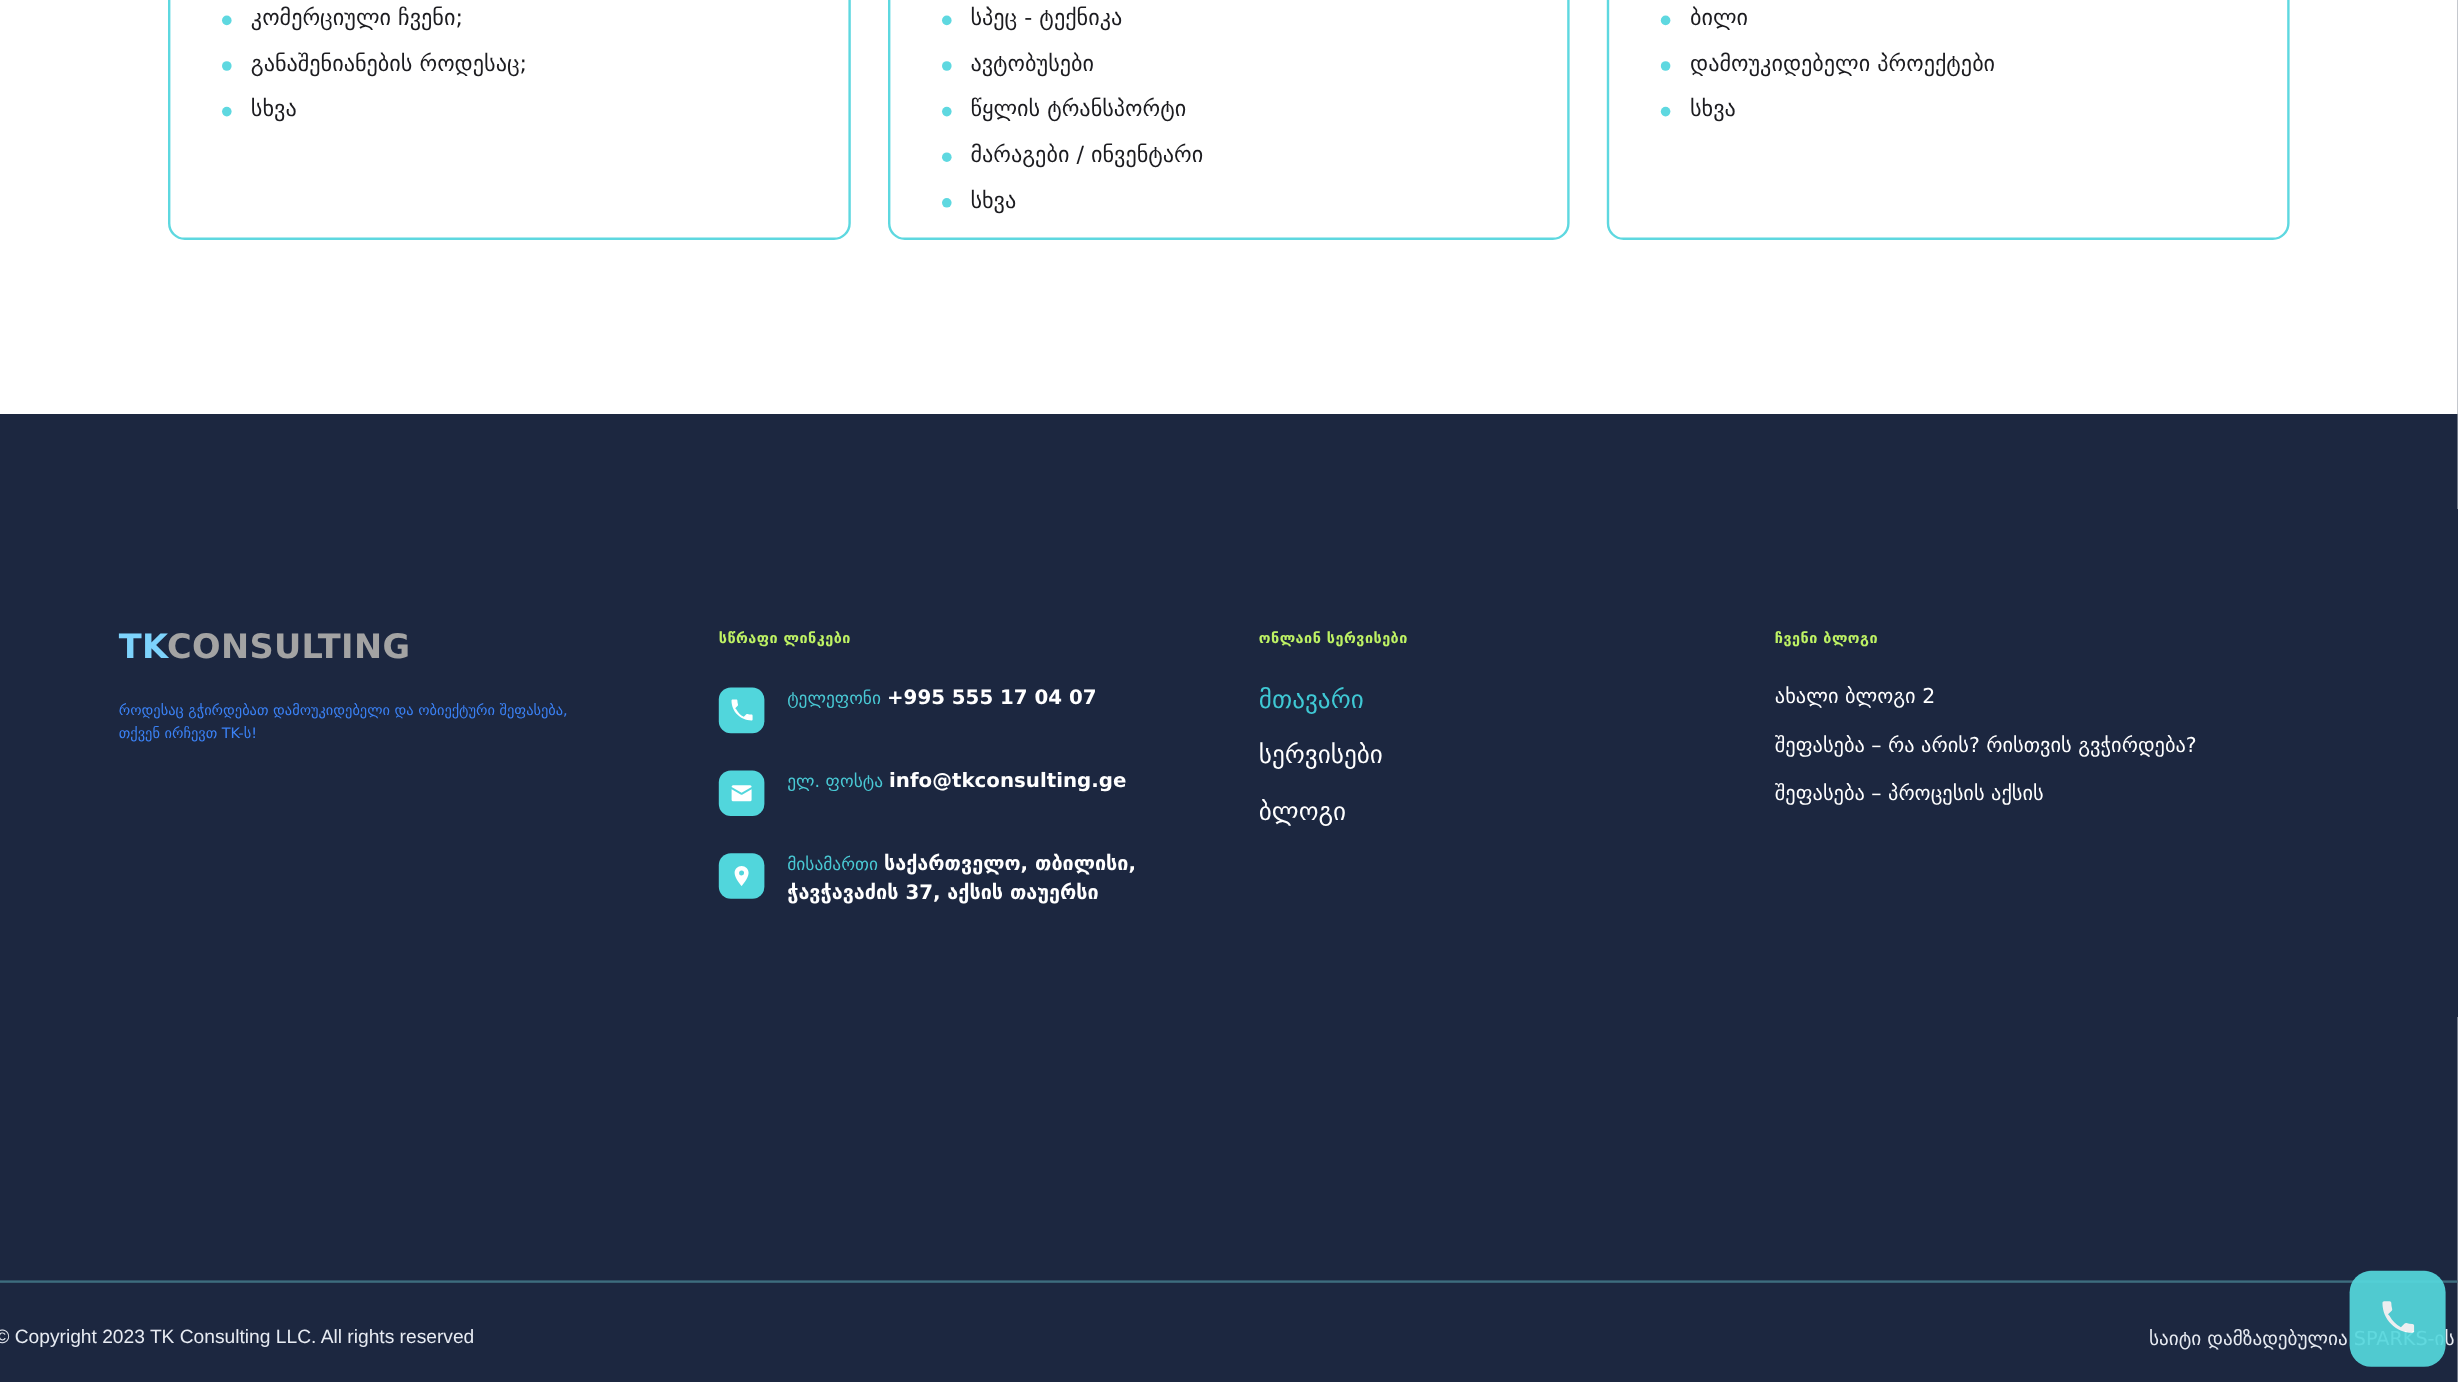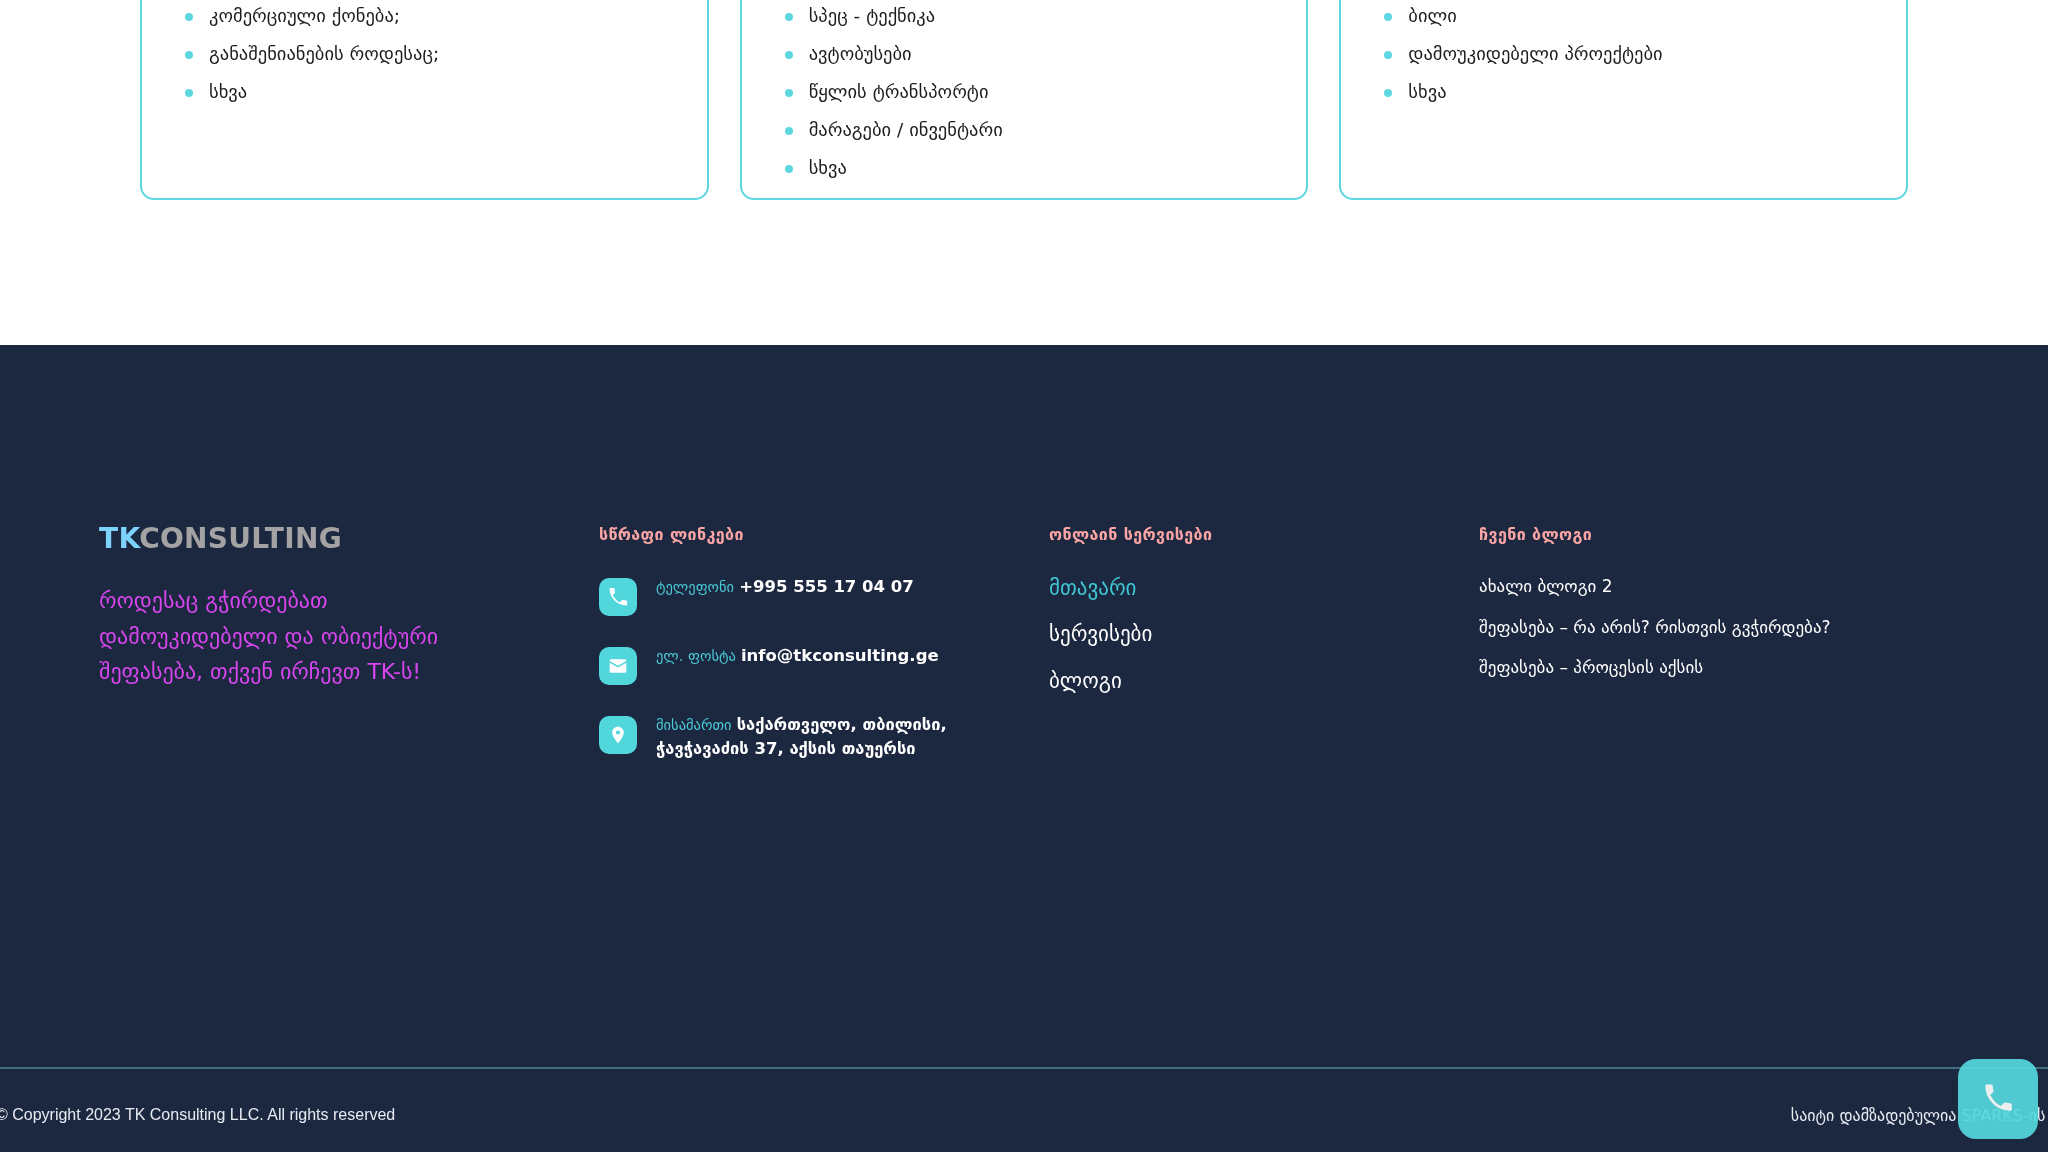--- a/index.html
+++ b/index.html
@@ -101,36 +101,36 @@
     letter-spacing: 0.3px;
     line-height: 1;
     margin-bottom: 30px;
     white-space: nowrap;
     font-family: "DejaVu Sans", "Liberation Sans", sans-serif;
   }
   .footer-logo .logo-tk { color: #7dd3fc; }
   .footer-logo .logo-rest { color: #a3a3a3; }
 
   .footer-tagline {
-    font-size: 22px;
+    font-size: 12px;
     line-height: 1.62;
-    color: #d946ef;
+    color: #3b82f6;
     max-width: 380px;
   }
 
   
   .footer-col { }
   .col-contacts { width: 450px; }
   .col-services { width: 430px; }
   .col-blog     { width: 480px; }
 
   .footer-heading {
-    font-size: 16px;
+    font-size: 12px;
     font-weight: bold;
-    color: #fca5a5;
+    color: #bef264;
     letter-spacing: 0.4px;
     margin-bottom: 30px;
     white-space: nowrap;
   }
 
   
   .contact-item {
     display: flex;
     align-items: flex-start;
     margin-bottom: 27px;
@@ -246,21 +246,21 @@
   }
 </style>
 </head>
 <body>
 
 <section class="cards-section">
   <div class="cards-row">
 
     <div class="feature-card">
       <ul class="card-list">
-        <li>კომერციული ქონება;</li>
+        <li>კომერციული ჩვენი;</li>
         <li>განაშენიანების როდესაც;</li>
         <li>სხვა</li>
       </ul>
     </div>
 
     <div class="feature-card">
       <ul class="card-list">
         <li>სპეც - ტექნიკა</li>
         <li>ავტობუსები</li>
         <li>წყლის ტრანსპორტი</li>

